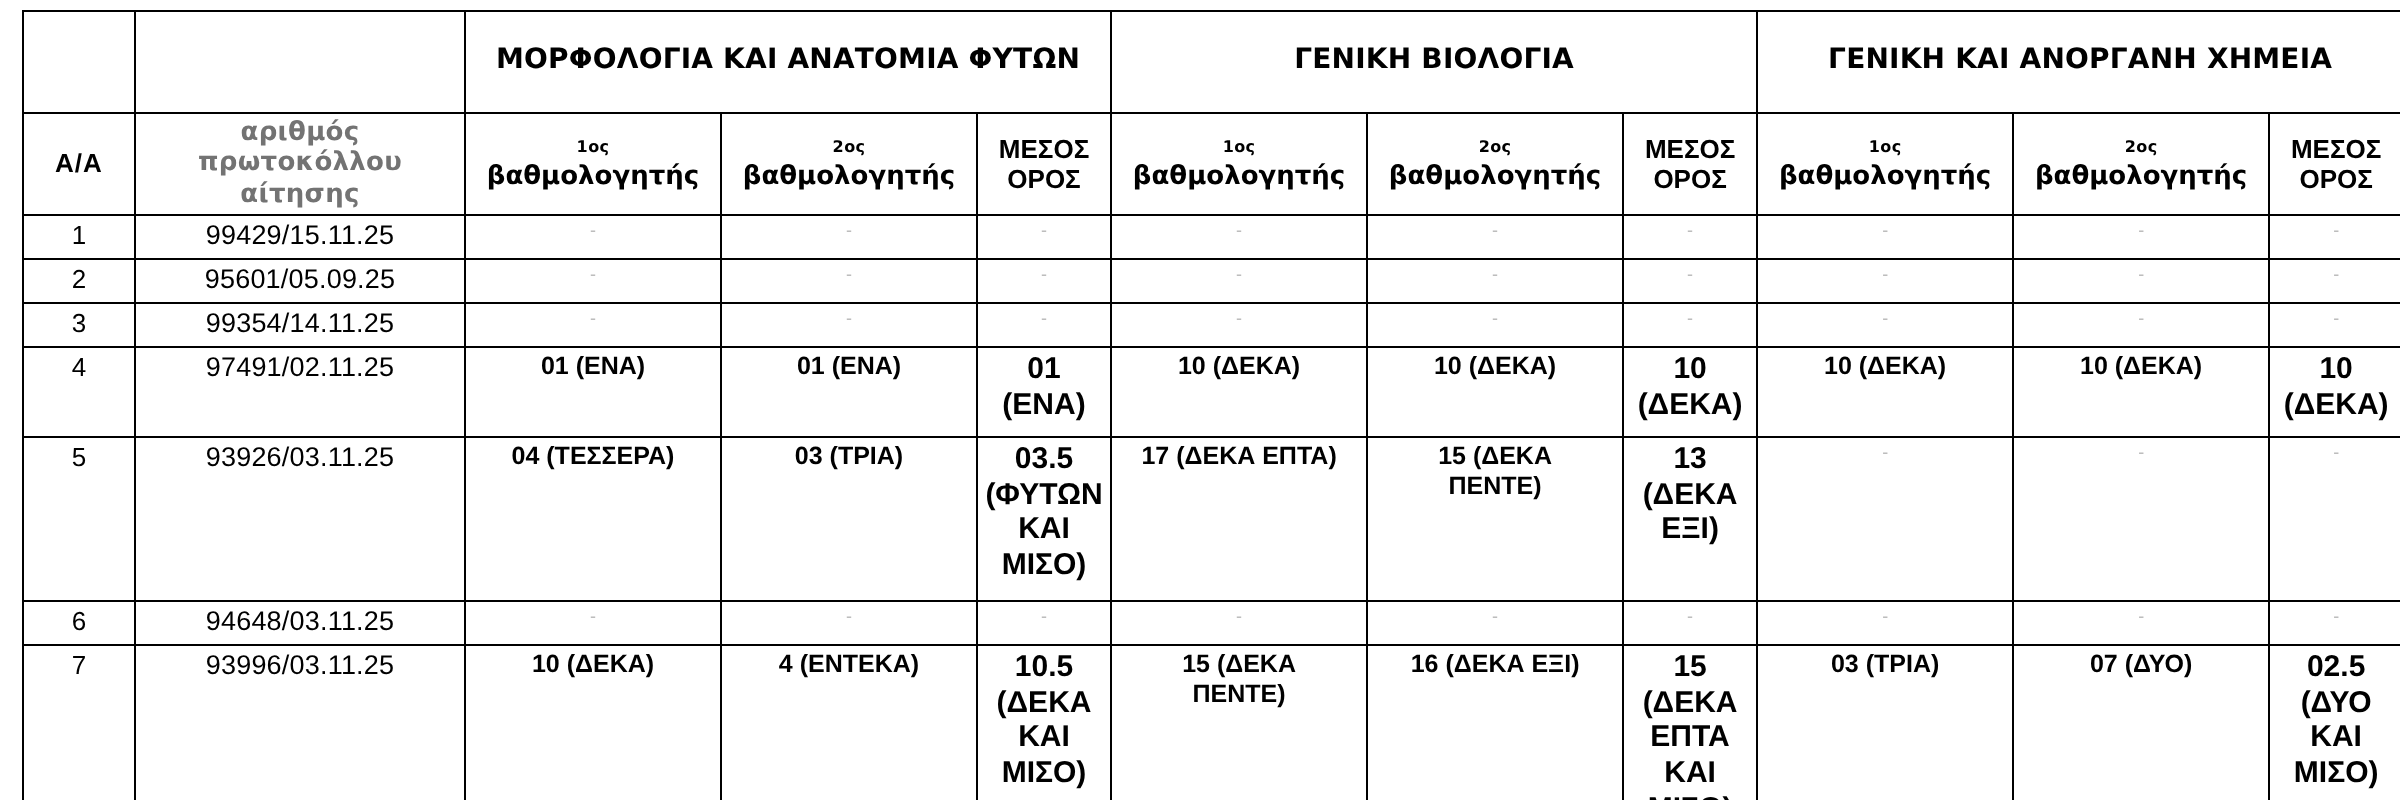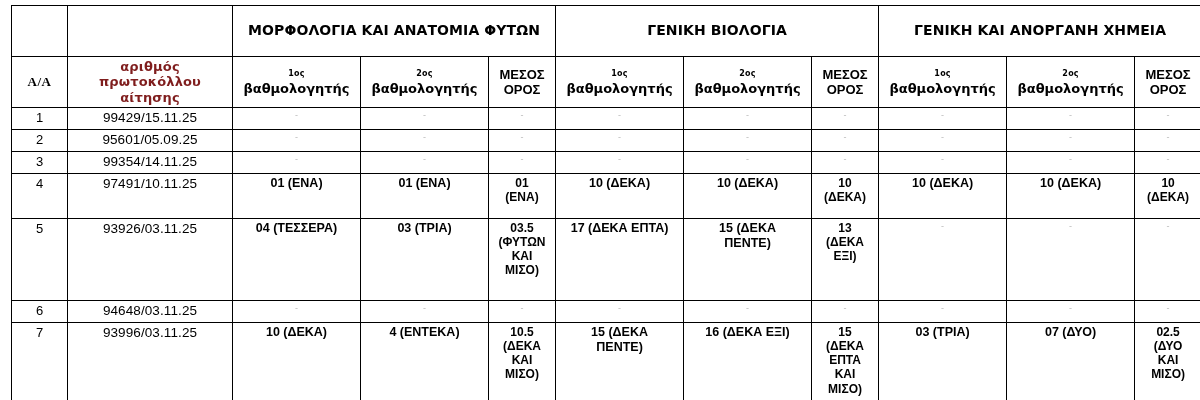--- a/index.html
+++ b/index.html
@@ -60,30 +60,30 @@
 
   
   tr.sub-row th {
     height: 44px;
     vertical-align: middle;
     font-weight: bold;
     font-size: 13px;
     padding: 2px 3px;
   }
   th.aa-head {
-    font-family: Liberation Serif, serif;
+    font-family: Liberation Sans, sans-serif;
     font-size: 14px;
     font-weight: normal;
     letter-spacing: 0.5px;
   }
   th.proto-head {
     font-size: 9.5px;
     font-weight: normal;
     font-family: "DejaVu Sans", sans-serif;
-    color: #7f1d1d;
+    color: #737373;
     line-height: 2.0;
     letter-spacing: 0.15px;
   }
   th.grader-head {
     font-weight: normal;
     font-family: "DejaVu Sans", sans-serif;
     font-size: 13.5px;
     line-height: 1.15;
   }
   th.grader-head .ordinal {
@@ -106,21 +106,21 @@
     padding-top: 3px;
   }
   td.aa-cell    { font-weight: normal; font-size: 13px; }
   td.proto-cell { font-size: 13.5px; font-weight: normal; letter-spacing: 0.1px; }
   td.empty-cell {
     color: #b9b9b9;
     font-weight: normal;
     font-size: 9px;
     letter-spacing: 0;
   }
-  td.avg-cell { font-size: 12px; }
+  td.avg-cell { font-size: 15px; }
   td .ln { display: block; }
 
   tr.r-short td { height: 17px; }
   tr.r-med   td { height: 40px; }
   tr.r-tall  td { height: 77px; }
   tr.r-last  td { height: 90px; }
 </style>
 </head>
 <body>
 
@@ -283,21 +283,21 @@
           </td>
           <td class="empty-cell">
             <span class="ln">-</span>
           </td>
           <td class="empty-cell">
             <span class="ln">-</span>
           </td>
         </tr>
         <tr class="r-med">
           <td class="aa-cell">4</td>
-          <td class="proto-cell">97491/10.11.25</td>
+          <td class="proto-cell">97491/02.11.25</td>
           <td class="">
             <span class="ln">01 (ΕΝΑ)</span>
           </td>
           <td class="">
             <span class="ln">01 (ΕΝΑ)</span>
           </td>
           <td class="avg-cell">
             <span class="ln">01</span>
             <span class="ln">(ΕΝΑ)</span>
           </td>

